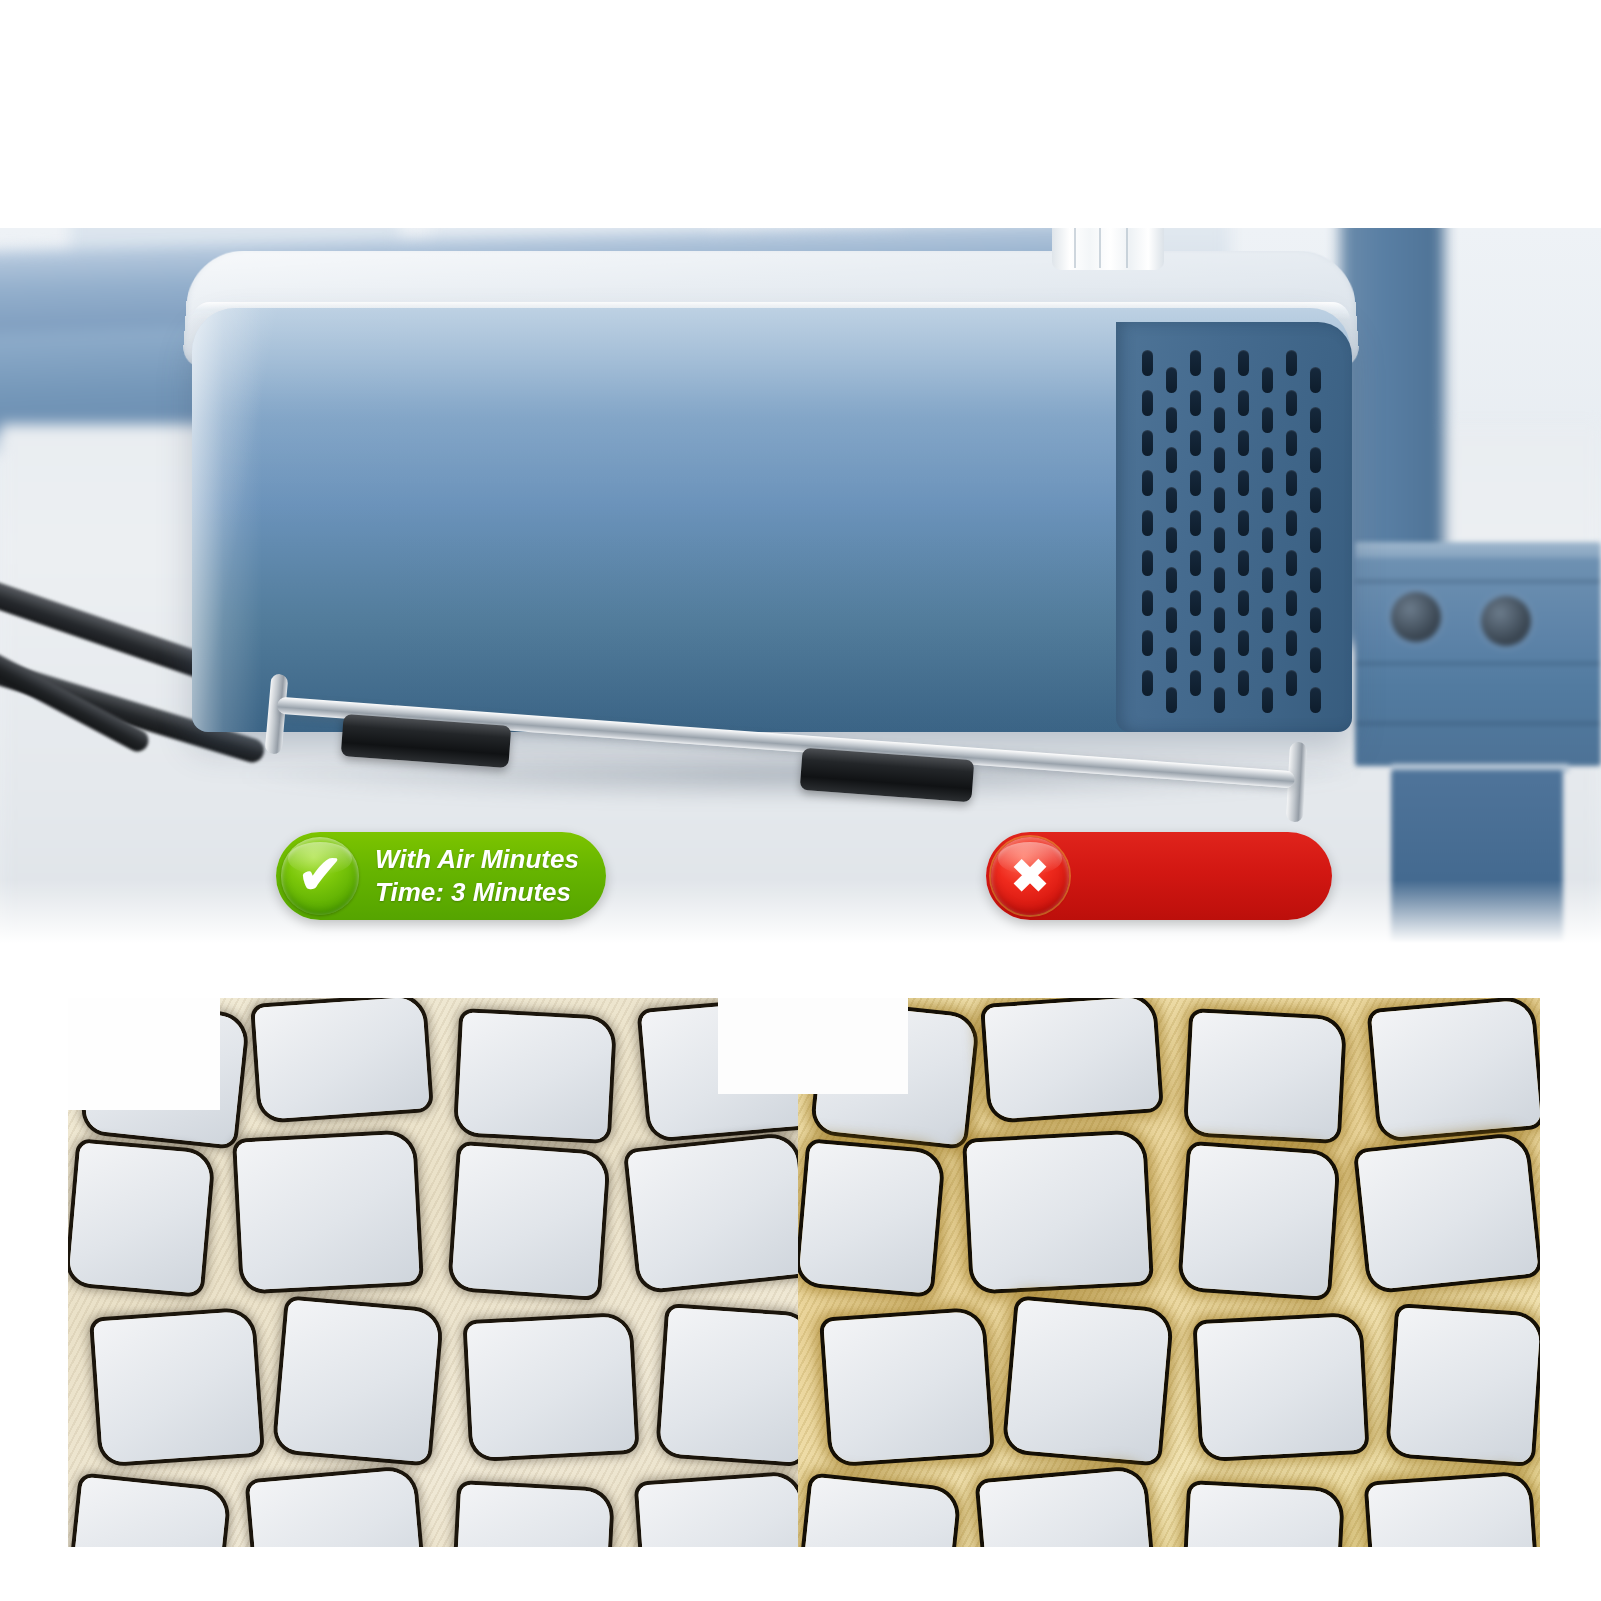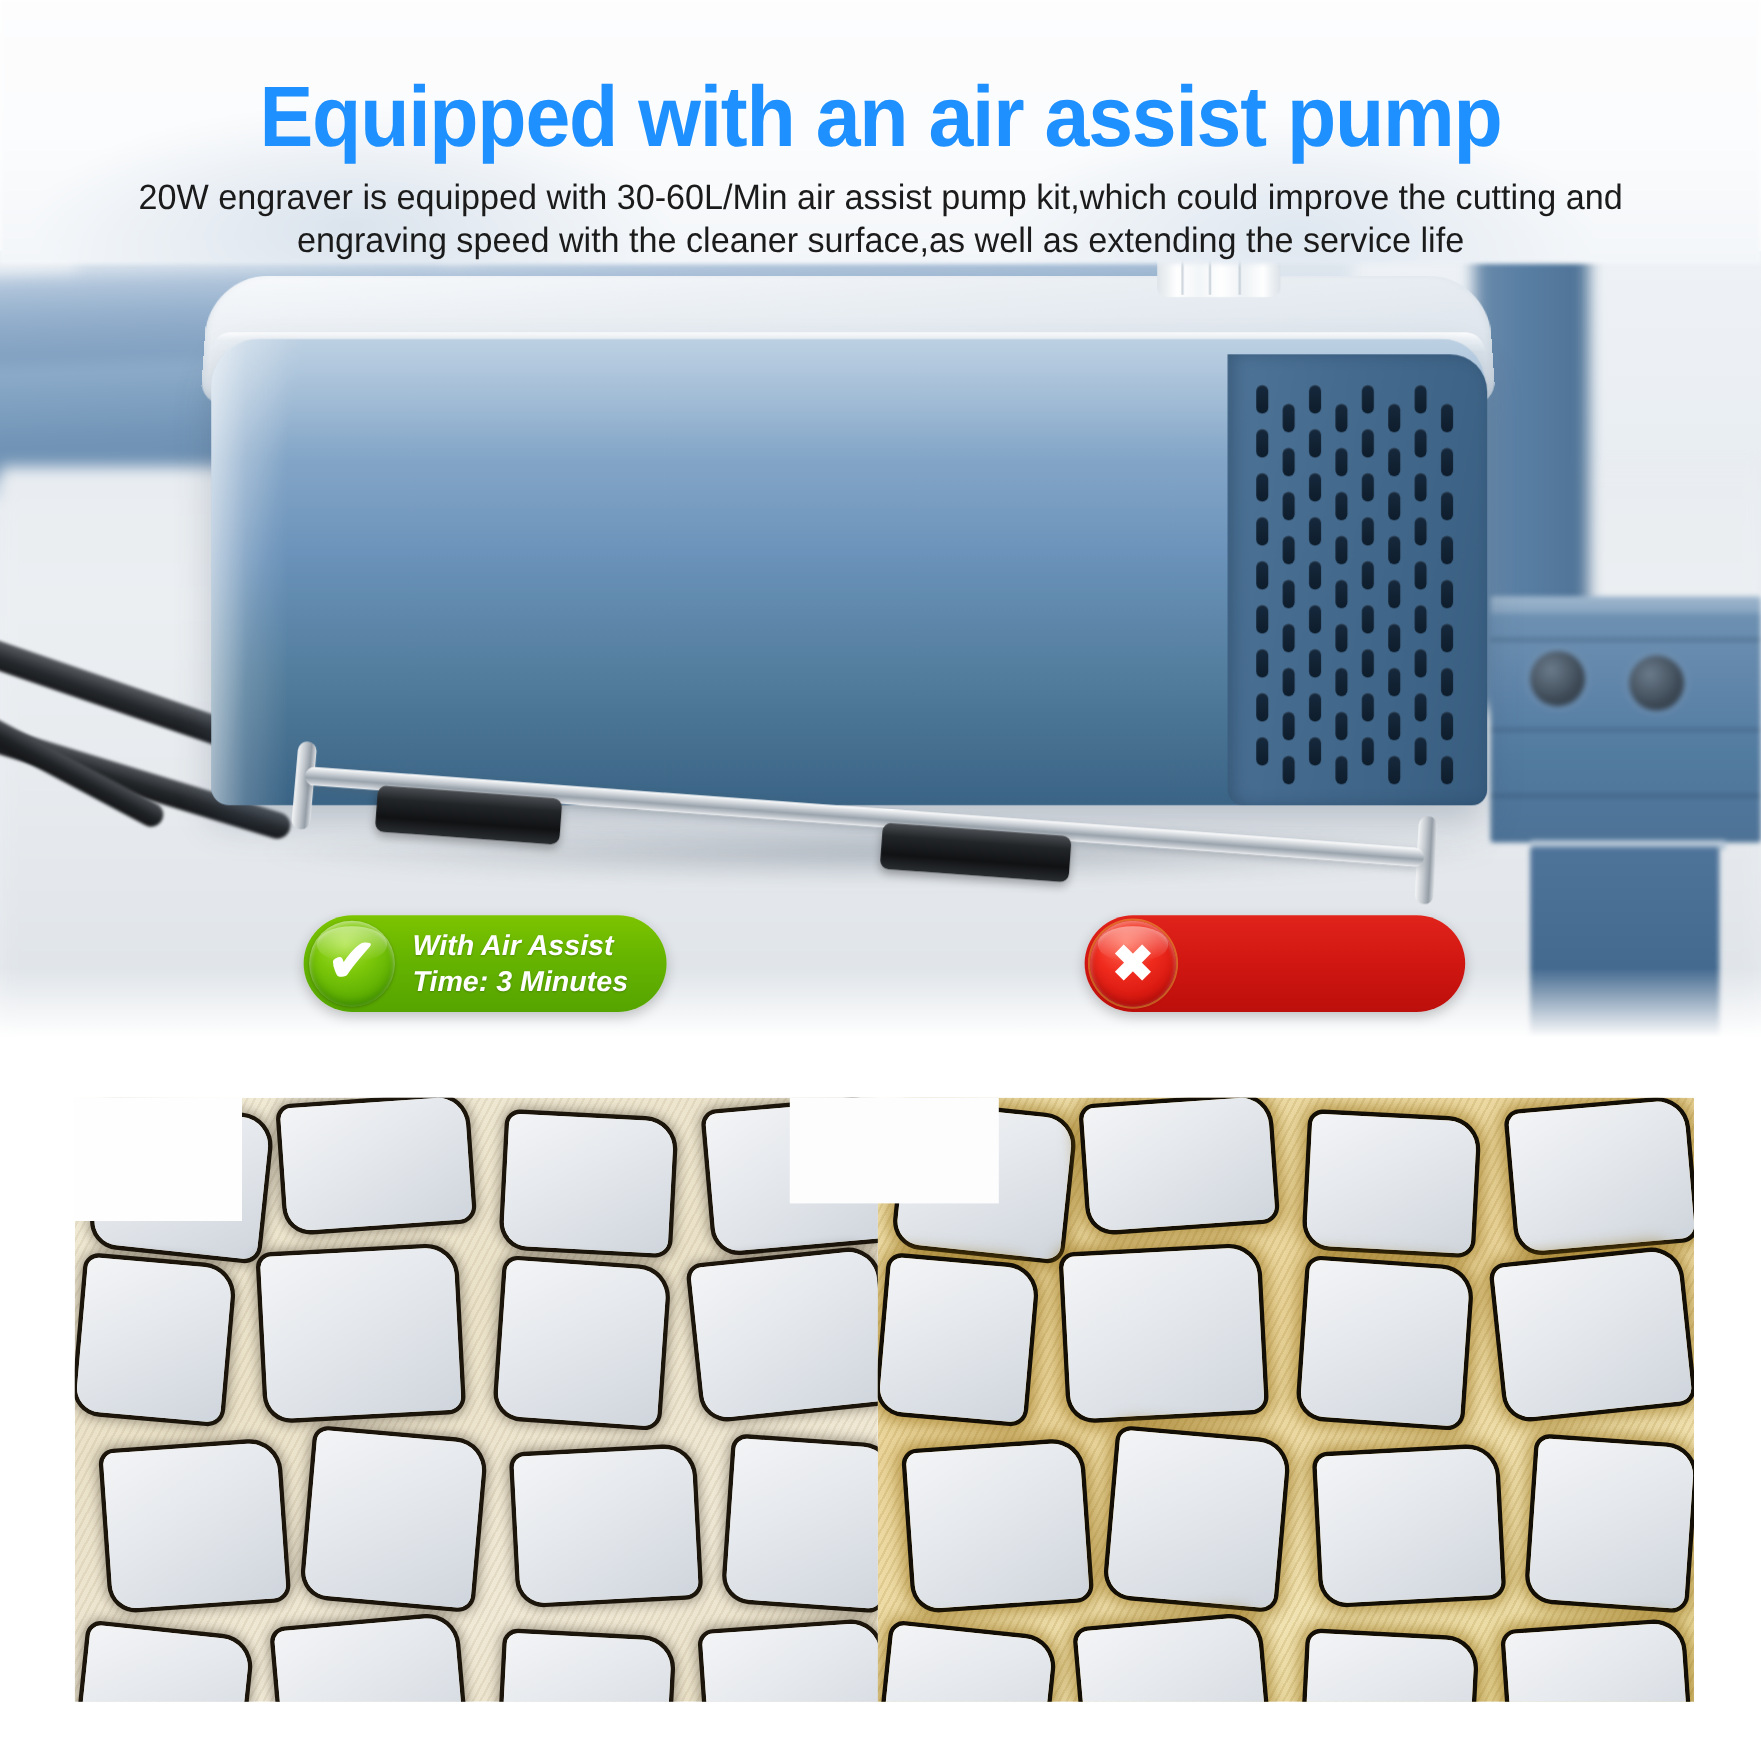--- a/index.html
+++ b/index.html
@@ -168,25 +168,20 @@
 
   
   .scene-fade{position:absolute;left:0;top:880px;width:1601px;height:90px;z-index:45;
     background:linear-gradient(180deg,rgba(255,255,255,0),#ffffff 70%);}
 </style>
 </head>
 <body>
 
 <div id="page">
 
-  <div class="header">
-    <div class="header-bg"></div>
-    <div class="title">Equipped with an air assist pump</div>
-    <div class="subtitle">20W engraver is equipped with 30-60L/Min air assist pump kit,which could improve the cutting and engraving speed with the cleaner surface,as well as extending the service life</div>
-  </div>
 
   <div class="scene">
 
     <div class="bg-blur">
       <div class="bg-blob-l"></div>
       <div class="bg-blob-c"></div>
       <div class="bg-blob-r"></div>
       <div class="rail-back"></div>
       <div class="rail-back2"></div>
       <div class="rail-edge"></div>
@@ -319,21 +314,21 @@
 
   </div>
 
   <div class="scene-fade"></div>
 
   <div class="badge badge-green">
     <div class="badge-mark mark-green">
       <span class="glyph glyph-check">✔</span>
     </div>
     <div class="badge-text">
-      <div>With Air Assist</div>
+      <div>With Air Minutes</div>
       <div>Time: 3 Minutes</div>
     </div>
   </div>
 
   <div class="badge badge-red">
     <div class="badge-mark mark-red">
       <span class="glyph glyph-x">✖</span>
     </div>
   </div>
 

